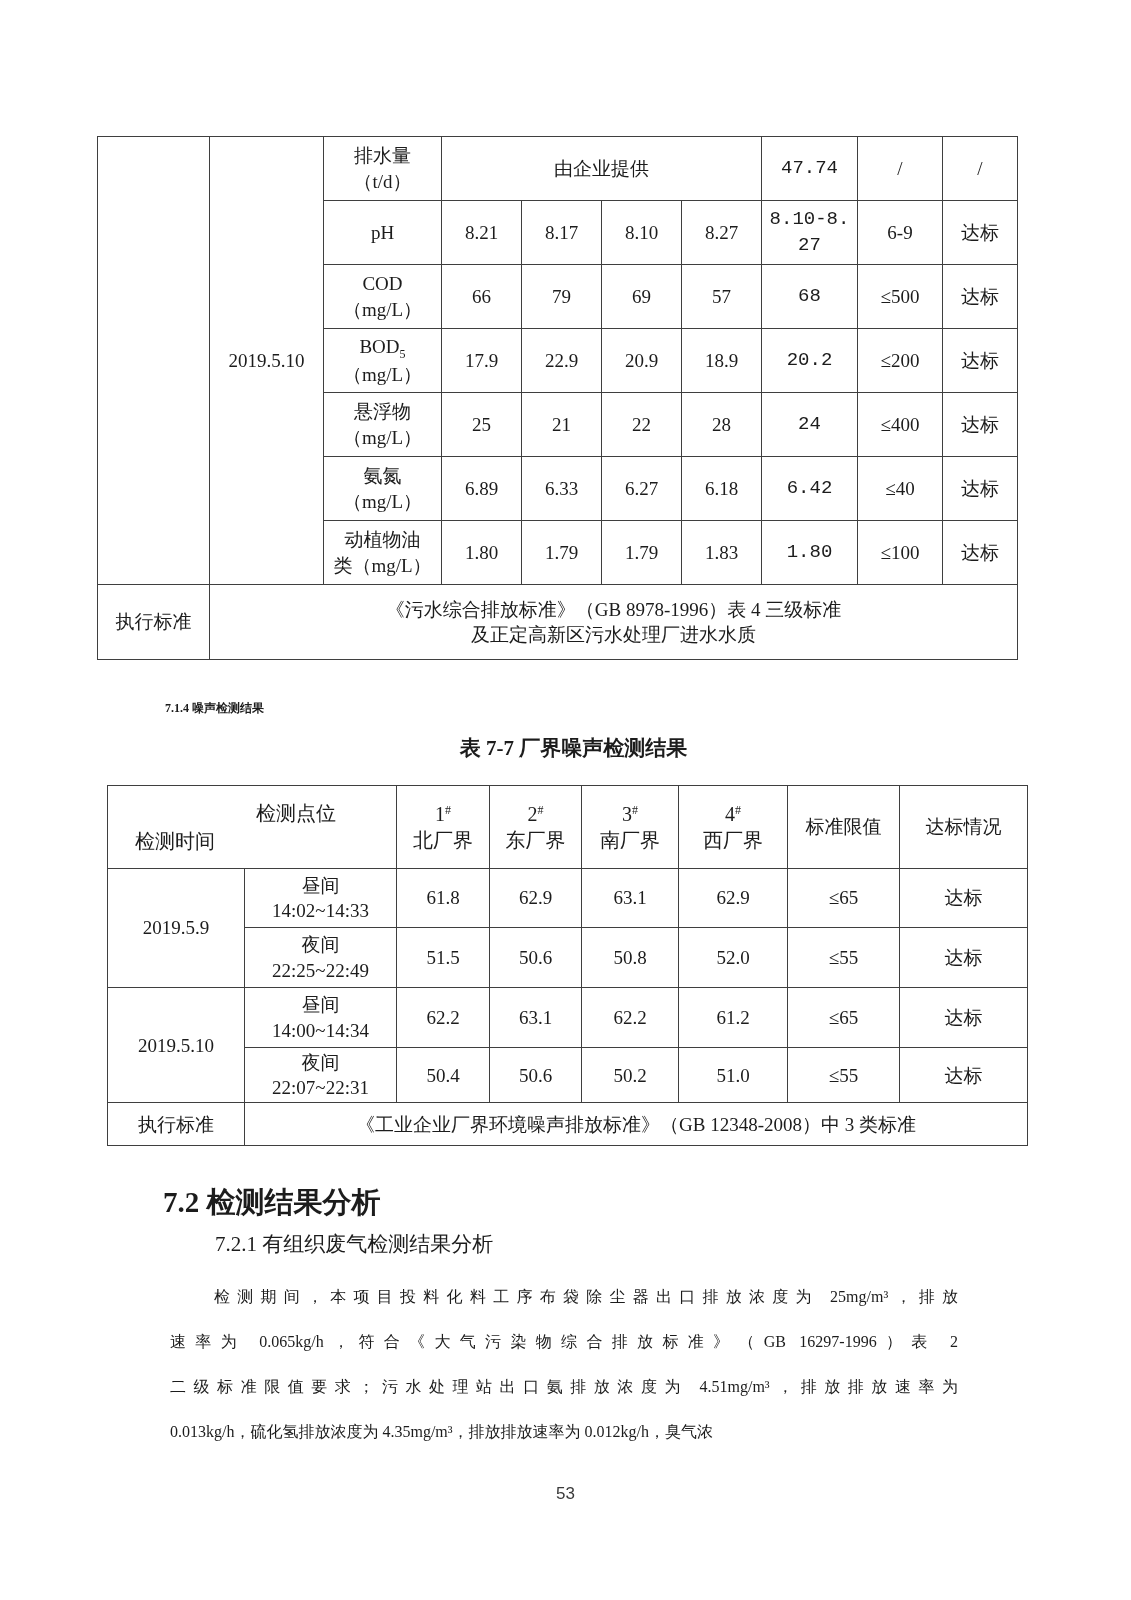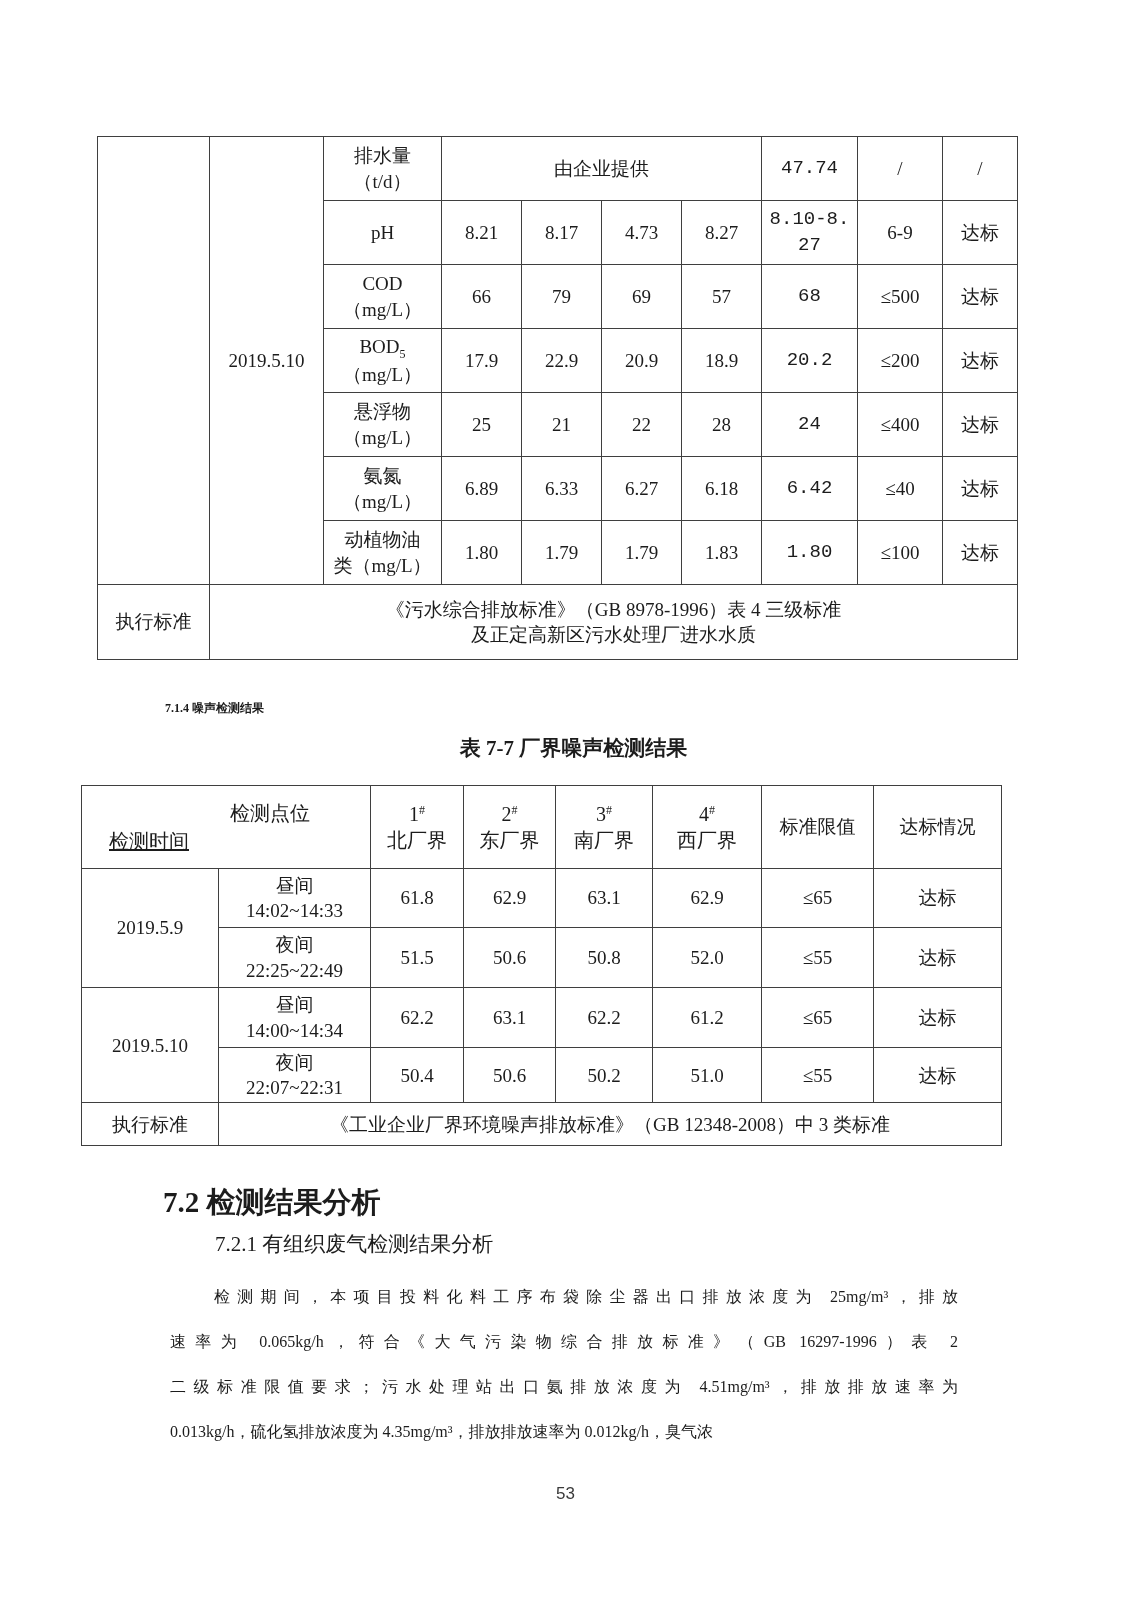--- a/index.html
+++ b/index.html
@@ -20,27 +20,27 @@
   table.doc td{
     border:1px solid #3f3f3f;
     text-align:center;
     vertical-align:middle;
     font-size:19px;
     line-height:1.32;
     padding:2px 3px;
     overflow:hidden;
   }
   #water-table{left:97px;top:136px;}
-  #noise-table{left:81px;top:785px;}
+  #noise-table{left:107px;top:785px;}
   .avg-cell{word-break:break-all;padding:2px 2px;font-family:Liberation Mono, monospace;}
   sub.s5{font-size:12px;}
   sup.hash{font-size:12px;line-height:0;}
   .corner-cell{padding:6px 0 8px 0;}
   .corner-top{display:block;text-align:center;padding-left:88px;font-size:20px;}
-  .corner-bottom{display:block;text-align:left;padding-left:24px;font-size:20px;margin-top:1px;text-decoration:underline;}
+  .corner-bottom{display:block;text-align:left;padding-left:24px;font-size:20px;margin-top:1px;}
   .pt-num{font-size:20px;}
   .pt-name{font-size:20px;}
   .hdr20{font-size:20px;}
   .heading-714{
     position:absolute;left:165px;top:700px;
     font-size:12px;font-weight:bold;white-space:nowrap;
   }
   .caption-77{
     position:absolute;left:8px;top:734px;width:1131px;
     text-align:center;font-size:21px;font-weight:bold;
@@ -98,21 +98,21 @@
         </td>
         <td colspan="4">由企业提供</td>
         <td class="avg-cell">47.74</td>
         <td>/</td>
         <td>/</td>
       </tr>
       <tr style="height:64px">
         <td>pH</td>
         <td>8.21</td>
         <td>8.17</td>
-        <td>4.73</td>
+        <td>8.10</td>
         <td>8.27</td>
         <td class="avg-cell">8.10-8.27</td>
         <td>6-9</td>
         <td>达标</td>
       </tr>
       <tr style="height:64px">
         <td>COD（mg/L）</td>
         <td>66</td>
         <td>79</td>
         <td>69</td>

